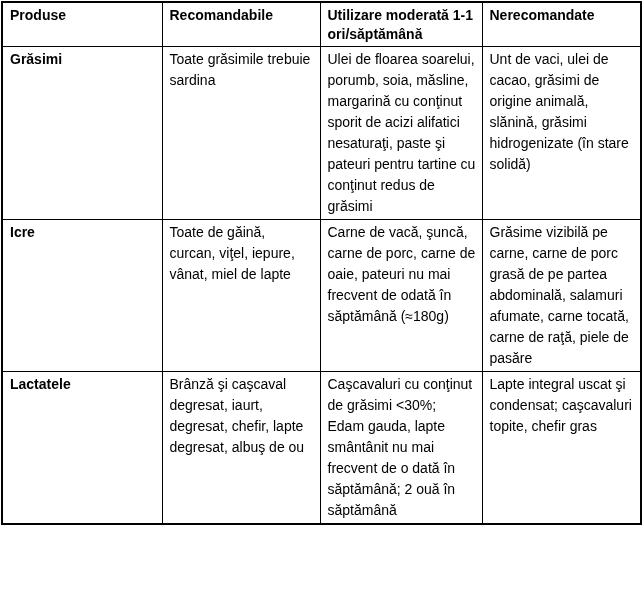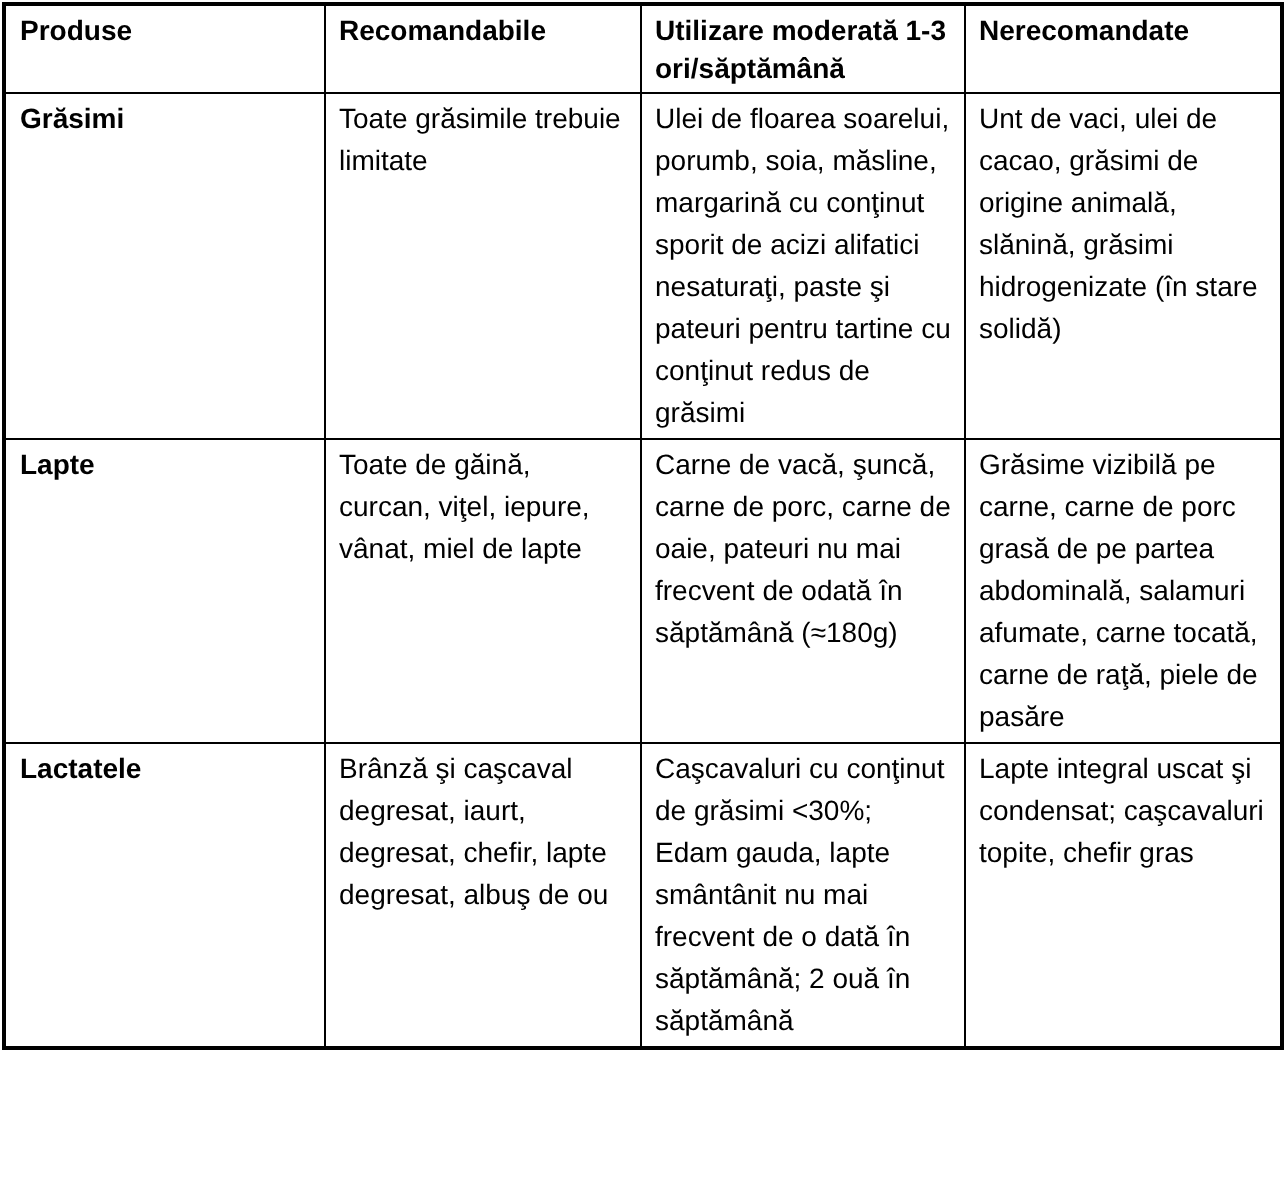--- a/index.html
+++ b/index.html
@@ -59,33 +59,33 @@
     <colgroup>
       <col style="width:160px">
       <col style="width:158px">
       <col style="width:162px">
       <col style="width:159px">
     </colgroup>
     <thead>
       <tr class="header-row">
         <th>Produse</th>
         <th>Recomandabile</th>
-        <th>Utilizare moderată 1-3 ori/săptămână</th>
+        <th>Utilizare moderată 1-1 ori/săptămână</th>
         <th>Nerecomandate</th>
       </tr>
     </thead>
     <tbody>
       <tr class="row-grasimi">
         <td class="product-cell">Grăsimi</td>
-        <td>Toate grăsimile trebuie  limitate</td>
+        <td>Toate grăsimile trebuie  sardina</td>
         <td>Ulei de floarea soarelui, porumb, soia, măsline, margarină cu conţinut sporit de acizi alifatici nesaturaţi, paste şi pateuri pentru tartine cu conţinut redus de grăsimi</td>
         <td>Unt de vaci, ulei de cacao, grăsimi de origine animală, slănină, grăsimi hidrogenizate (în stare solidă)</td>
       </tr>
       <tr class="row-carne">
-        <td class="product-cell">Lapte</td>
+        <td class="product-cell">Icre</td>
         <td>Toate de găină, curcan, viţel, iepure, vânat, miel de lapte</td>
         <td>Carne de vacă, şuncă, carne de porc, carne de oaie, pateuri nu mai frecvent de odată în săptămână (≈180g)</td>
         <td>Grăsime vizibilă pe carne, carne de porc grasă de pe partea abdominală, salamuri afumate, carne tocată, carne de raţă, piele de pasăre</td>
       </tr>
       <tr class="row-lactatele">
         <td class="product-cell">Lactatele</td>
         <td>Brânză şi caşcaval degresat, iaurt, degresat, chefir, lapte degresat, albuş de ou</td>
         <td>Caşcavaluri cu conţinut de grăsimi &lt;30%; Edam gauda, lapte smântânit nu mai frecvent de o dată în săptămână; 2 ouă în săptămână</td>
         <td>Lapte integral uscat şi condensat; caşcavaluri topite, chefir gras</td>
       </tr>

